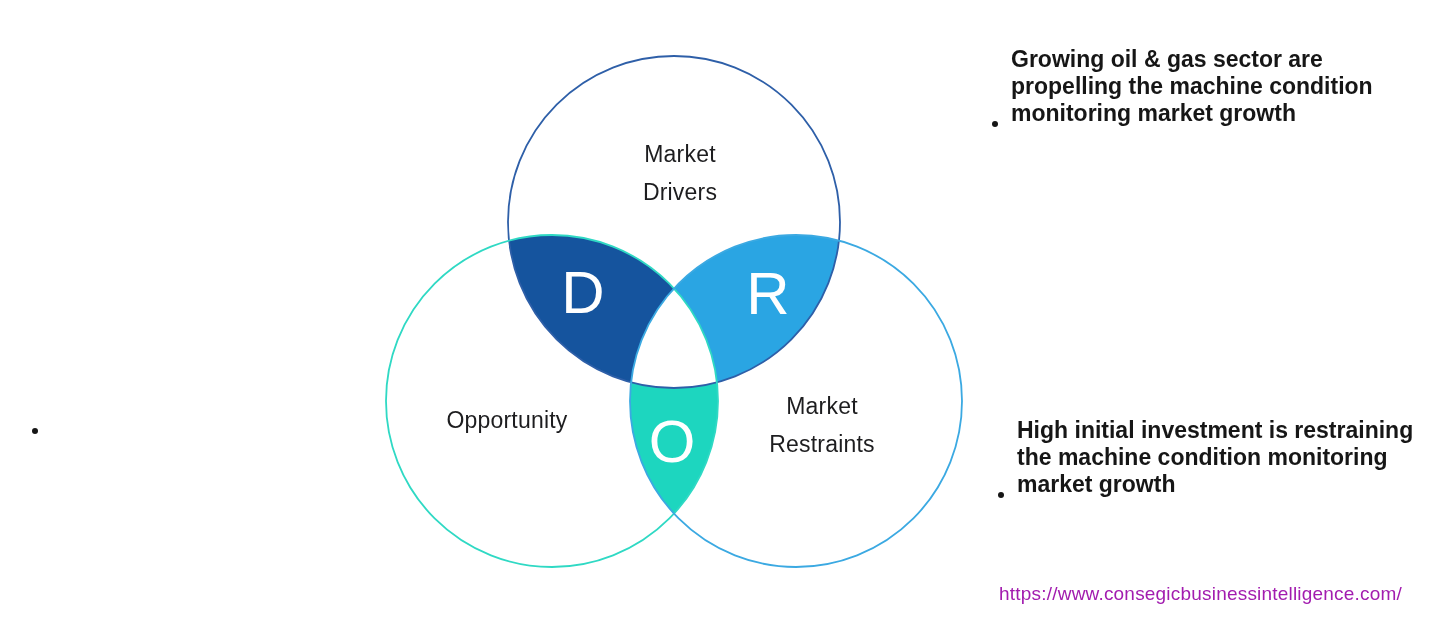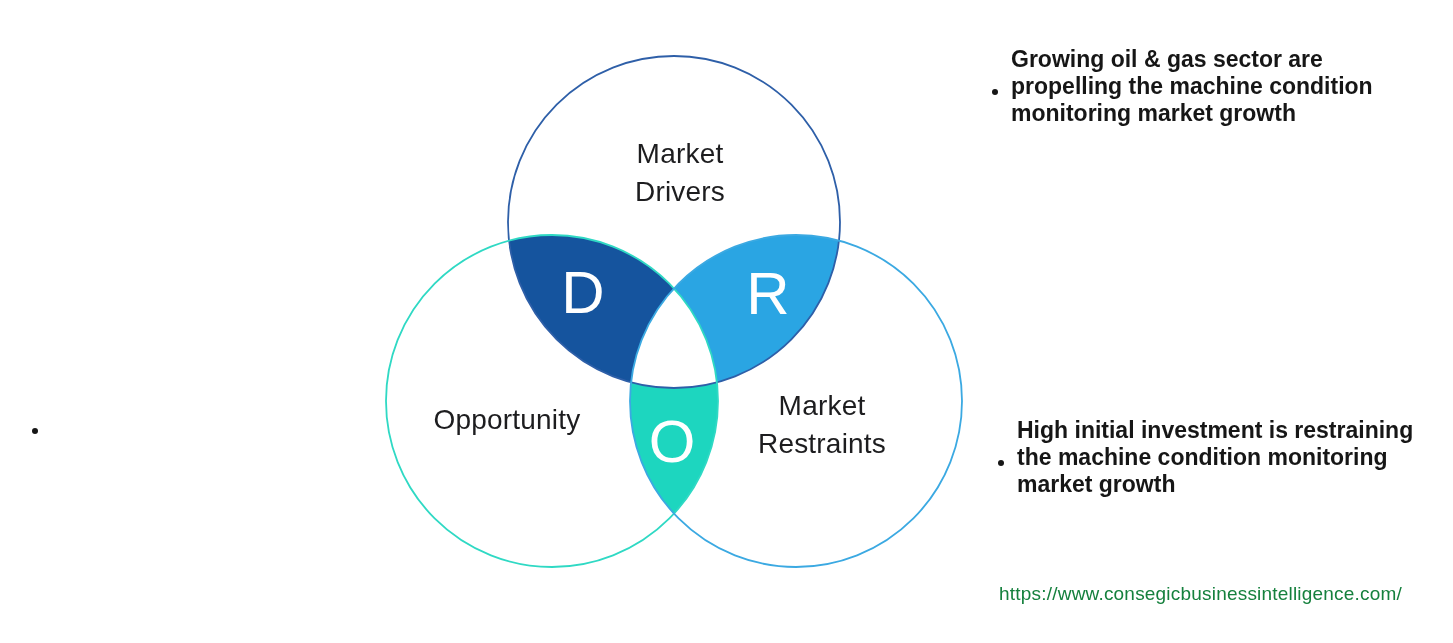--- a/index.html
+++ b/index.html
@@ -15,39 +15,39 @@
     overflow: hidden;
   }
   .venn-svg {
     position: absolute;
     left: 0;
     top: 0;
   }
   .venn-label {
     position: absolute;
     text-align: center;
-    font-size: 28px;
+    font-size: 23px;
     line-height: 38px;
     font-weight: 400;
     color: #1d1d1f;
     white-space: pre-line;
     letter-spacing: 0.2px;
   }
   .petal-letter {
     position: absolute;
     transform: translate(-50%, -50%);
     color: #ffffff;
     font-size: 60px;
     font-weight: 400;
     line-height: 1;
   }
   .bullet-item {
     position: absolute;
     display: flex;
-    align-items: center;
+    align-items: flex-end;
     font-size: 23px;
     line-height: 27px;
     font-weight: 600;
     color: #161616;
   }
   .bullet-dot {
     flex: none;
     width: 6px;
     height: 6px;
     border-radius: 50%;
@@ -57,21 +57,21 @@
   .bullet-text {
     margin-left: 13px;
     white-space: pre-line;
   }
   .footer-url {
     position: absolute;
     right: 51px;
     top: 583px;
     font-size: 19px;
     font-weight: 400;
-    color: #15803d;
+    color: #a21caf;
     letter-spacing: 0.2px;
   }
 </style>
 </head>
 <body>
 
 <svg class="venn-svg" width="1453" height="643" viewBox="0 0 1453 643">
   <defs>
     <clipPath id="clipTop">
         <circle cx="674" cy="222" r="166"></circle>

